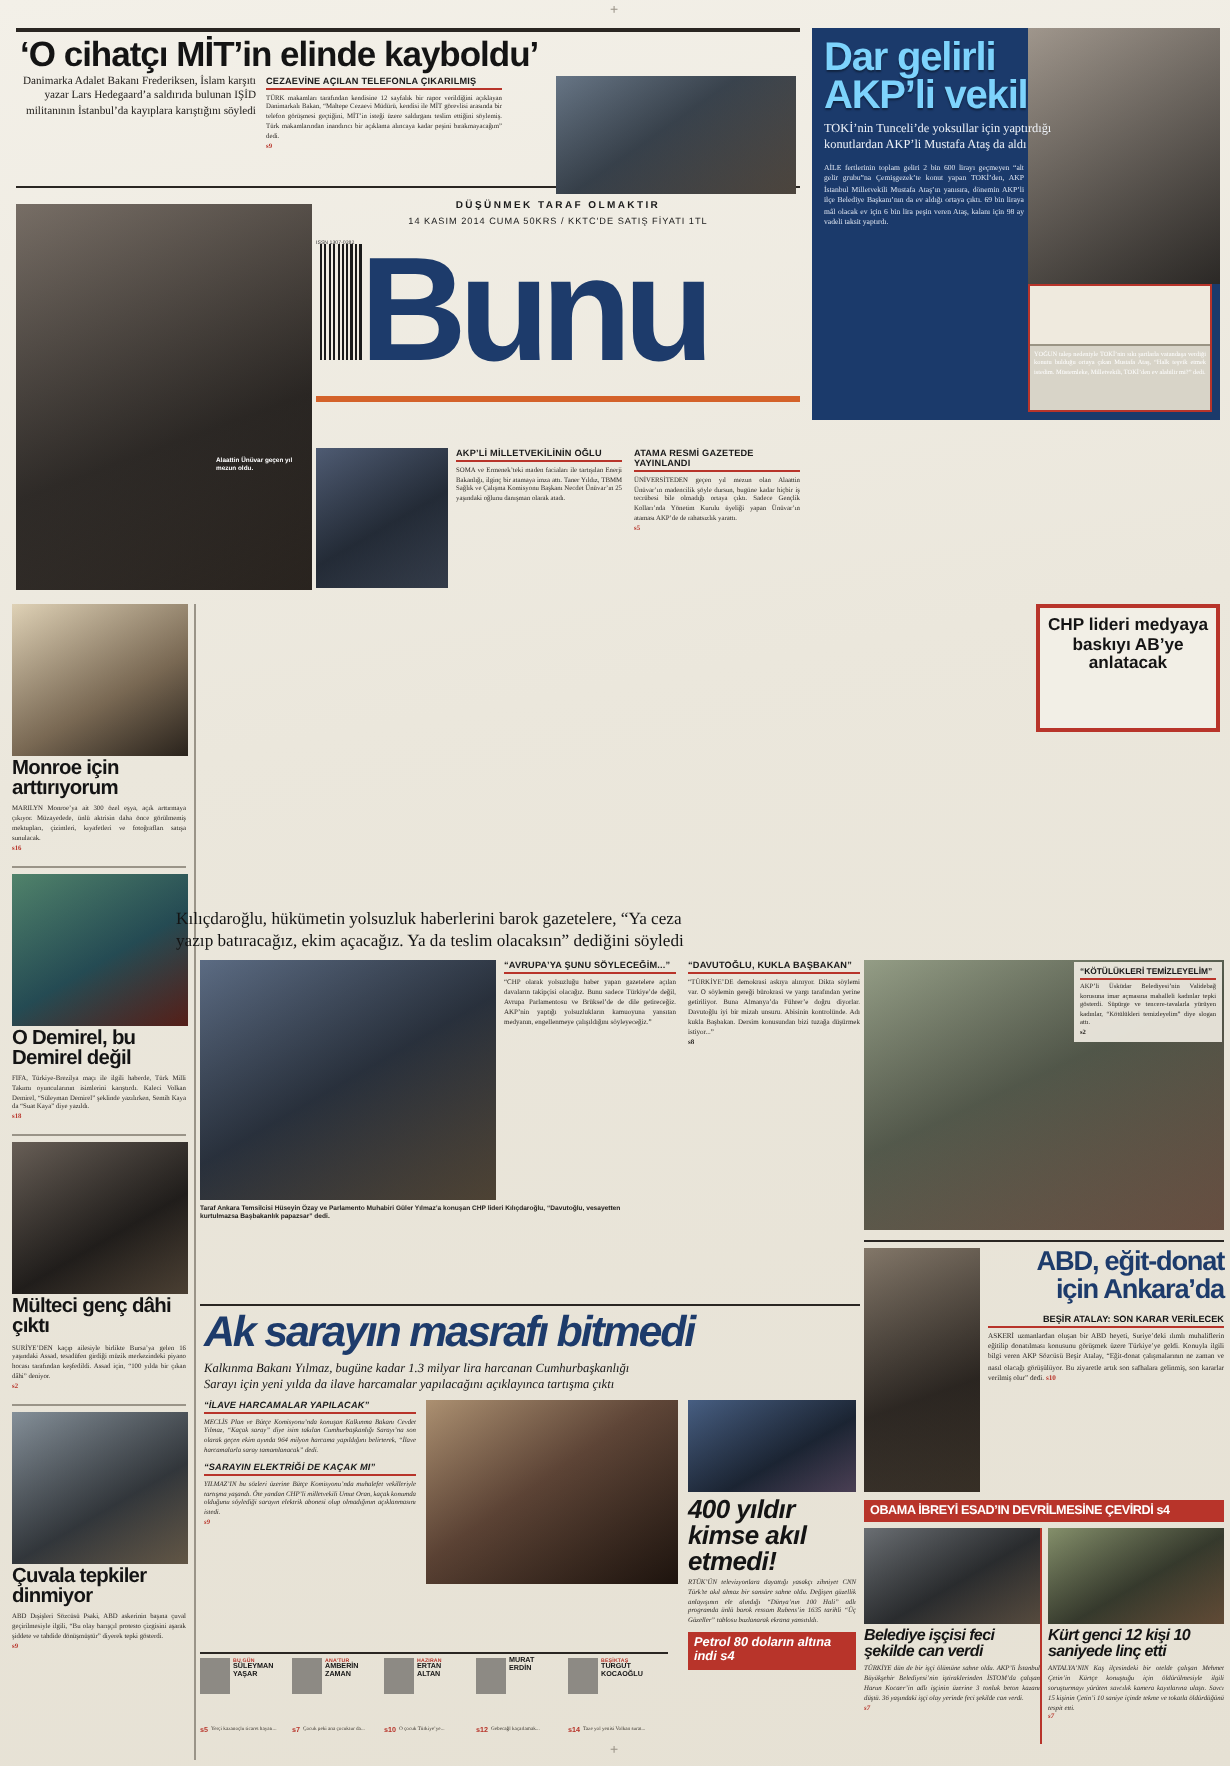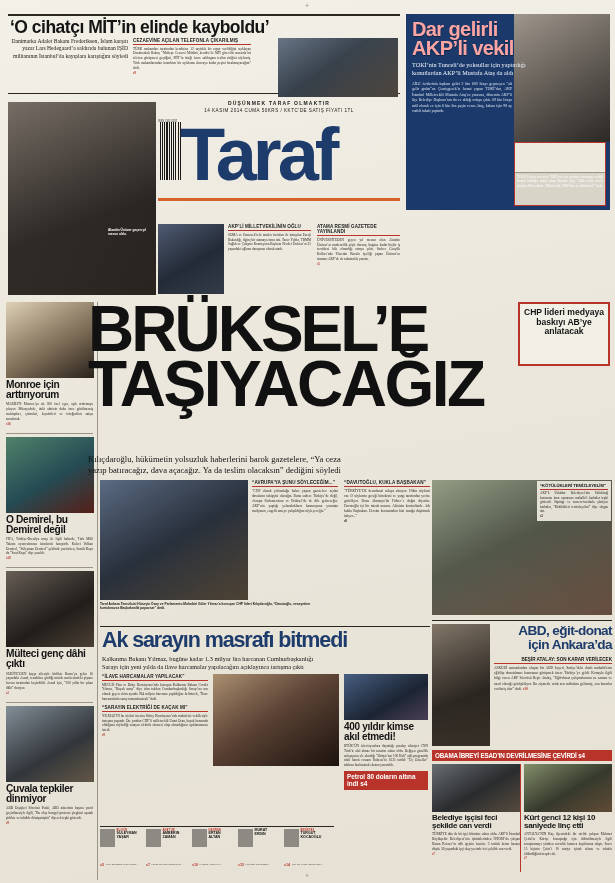--- a/index.html
+++ b/index.html
@@ -35,21 +35,21 @@
      border-top:2px solid #2a2622; border-bottom:1px solid #2a2622; }
   #tl-head { font-size:17.5px; letter-spacing:-.5px; color:#141414; padding:3px 2px 1px 2px; }
   #tl-body { display:flex; gap:5px; padding:1px 2px 0 2px; }
   #tl-lead { width:118px; font-size:5.6px; line-height:1.32; text-align:right; color:#1c1916; }
   #tl-col { width:118px; }
   #tl-photo { position:absolute; right:2px; top:22px; width:120px; height:59px; }
 
   #top-right-news { position:absolute; left:406px; top:0; width:204px; height:196px;
      background:#1b3a6b; overflow:hidden; }
   #tr-photo { position:absolute; right:0; top:0; width:96px; height:128px; background:#6c6a68; }
-  #tr-head { position:relative; color:#fca5a5; font-size:20px; letter-spacing:-.6px;
+  #tr-head { position:relative; color:#7dd3fc; font-size:20px; letter-spacing:-.6px;
      padding:6px 4px 0 6px; text-shadow:0 1px 1px rgba(0,0,0,.4); }
   #tr-sub { position:relative; color:#eef2f8; font-size:6.2px; line-height:1.3;
      padding:3px 6px 0 6px; width:128px; }
   #tr-body { position:relative; color:#dfe6f2; font-size:3.8px; line-height:1.45;
      padding:4px 6px 0 6px; width:112px; text-align:justify; }
   #tr-doc { position:absolute; right:4px; top:128px; width:92px; height:64px;
      border:1.5px solid #b8342a; background:#d8d4c8; overflow:hidden; }
   #tr-doc-img { height:30px; background:#efeade; border-bottom:1px solid #9a9484; }
   #tr-doc-cap { color:#fff; font-size:3.2px; line-height:1.35; padding:2px; text-align:justify; }
 
@@ -110,31 +110,31 @@
   
   #koy-block { position:absolute; left:432px; top:480px; width:180px; height:135px; }
   #koy-photo { position:absolute; left:0; top:0; width:180px; height:135px; }
   #koy-txt { position:absolute; right:1px; top:1px; width:74px; background:rgba(240,236,226,.92);
      padding:2px 3px; }
   #koy-kicker { font-family:"Liberation Sans",sans-serif; font-weight:bold; font-size:4.2px;
      border-bottom:1px solid #b8342a; padding-bottom:.8px; margin-bottom:1.5px; color:#141414; }
   #koy-body { font-size:3.3px; line-height:1.38; text-align:justify; color:#2a2622; }
 
   
-  #ak-block { position:absolute; left:100px; top:626px; width:330px; height:196px;
-     border-top:1.5px solid #2a2622; }
+  #ak-block { position:absolute; left:100px; top:652px; width:330px; height:196px;
+     border-top:1.5px solid #2a2622;font-style:italic; }
   #ak-head { font-family:"Liberation Sans",sans-serif; font-weight:bold; font-size:21.5px;
      letter-spacing:-1.1px; color:#1d3b6b; padding:3px 0 1px 2px; line-height:1; }
   #ak-sub { font-size:6.3px; line-height:1.3; color:#141414; padding:2px 2px 3px 2px; }
   #ak-cols { display:flex; gap:5px; padding:0 2px; }
   #ak-left { width:108px; }
   #ak-art { width:126px; height:92px; }
   #ak-right { width:84px; }
   #ak-art2 { width:84px; height:46px; margin-bottom:2px; }
-  #fourhundred { font-family:"Liberation Sans",sans-serif; font-weight:bold; font-size:10px;
+  #fourhundred { font-family:"Liberation Sans",sans-serif; font-weight:bold; font-size:13px;
      line-height:1.0; color:#141414; letter-spacing:-.3px; margin-bottom:2px; }
   #petrol { margin-top:3px; background:#b8342a; color:#fff;
      font-family:"Liberation Sans",sans-serif; font-weight:bold; font-size:6.4px;
      line-height:1.15; padding:2px 3px; }
 
   
   #columnists { position:absolute; left:100px; top:826px; width:234px; height:46px;
      border-top:1px solid #2a2622; display:flex; gap:2px; padding-top:2px; }
   .col-item { width:44px; display:flex; gap:1.5px; }
   .col-face { width:15px; height:18px; background:#8d8a84; flex:none; }
@@ -156,21 +156,21 @@
      line-height:1.0; letter-spacing:-.6px; color:#1d3b6b; text-align:right; }
   #abd-kicker { position:absolute; left:62px; top:36px; width:118px;
      font-family:"Liberation Sans",sans-serif; font-weight:bold; font-size:4.6px;
      color:#141414; text-align:right; border-bottom:1px solid #b8342a; padding-bottom:1px; }
   #abd-body { position:absolute; left:62px; top:45px; width:118px; font-size:3.6px;
      line-height:1.45; text-align:justify; color:#2a2622; }
   #obama-bar { position:absolute; left:432px; top:750px; width:180px; height:11px;
      background:#b8342a; color:#fff; font-family:"Liberation Sans",sans-serif;
      font-weight:bold; font-size:6.3px; letter-spacing:-.2px; padding:2px 3px; }
   #bottom-right { position:absolute; left:432px; top:764px; width:180px; height:112px; display:flex; gap:4px; }
-  .br-item { width:88px; }
+  .br-item { width:88px;font-style:italic; }
   .br-photo { width:88px; height:48px; margin-bottom:2px; }
   .br-head { font-family:"Liberation Sans",sans-serif; font-weight:bold; font-size:8px;
      line-height:1.02; color:#141414; letter-spacing:-.3px; margin-bottom:2px; }
   #br-divider { position:absolute; left:520px; top:764px; width:1px; height:108px; background:#b8342a; }
 
   
   .crop { position:absolute; color:#9a9488; font-size:7px; font-family:"Liberation Sans",sans-serif; }
 </style>
 </head>
 <body>
@@ -213,21 +213,21 @@
   <div id="masthead">
     <div id="mast-photo" class="photo" style="background:linear-gradient(160deg,#5d5248,#241f1b 60%,#3b332c);"></div>
     <div id="mast-cap">Alaattin Ünüvar geçen yıl mezun oldu.</div>
 
     <div id="slogan">DÜŞÜNMEK TARAF OLMAKTIR</div>
     <div id="dateline">14 KASIM 2014 CUMA 50KRS / KKTC'DE SATIŞ FİYATI 1TL</div>
 
     <div id="barcode-txt">ISSN 1307-0282</div>
     <div id="barcode"></div>
 
-    <div id="logo">Taraf</div>
+    <div id="logo">Bunu</div>
     <div id="mast-rule"></div>
 
     <div id="grad-photo" class="photo" style="background:linear-gradient(150deg,#2d3c58,#16202f 55%,#4a5568);"></div>
 
     <div id="mast-cols">
       <div>
         <div class="kicker">AKP’Lİ MİLLETVEKİLİNİN OĞLU</div>
         <div class="tiny">SOMA ve Ermenek’teki maden faciaları ile tartışılan Enerji Bakanlığı, ilginç bir atamaya imza attı. Taner Yıldız, TBMM Sağlık ve Çalışma Komisyonu Başkanı Necdet Ünüvar’ın 25 yaşındaki oğlunu danışman olarak atadı.</div>
       </div>
       <div>
@@ -266,28 +266,24 @@
 
     <div class="rail-item">
       <div class="rail-photo photo" style="background:linear-gradient(150deg,#6d7a85,#2c3238 60%,#8c7b63);"></div>
       <div class="rail-head hl">Çuvala tepkiler dinmiyor</div>
       <div class="tiny">ABD Dışişleri Sözcüsü Psaki, ABD askerinin başına çuval geçirilmesiyle ilgili, “Bu olay barışçıl protesto çizgisini aşarak şiddete ve tahdide dönüşmüştür” diyerek tepki gösterdi.</div>
       <div class="tiny pg">s9</div>
     </div>
   </div>
 
   <div id="main-block">
-    <div id="main-hl" class="hl">
-      <div>BRÜKSEL’E</div>
-      <div class="l2">TAŞIYACAĞIZ</div>
-    </div>
     <div id="chp-box">CHP lideri medyaya baskıyı AB’ye anlatacak</div>
     <div id="main-sub">
       <div>Kılıçdaroğlu, hükümetin yolsuzluk haberlerini barok gazetelere, “Ya ceza</div>
-      <div>yazıp batıracağız, dava açacağız. Ya da teslim olacaksın” dediğini söyledi</div>
+      <div>yazıp batıracağız, ekim açacağız. Ya da teslim olacaksın” dediğini söyledi</div>
     </div>
   </div>
 
   <div id="mid-block">
     <div id="mid-photo" class="photo" style="background:linear-gradient(150deg,#3c4f6b,#1a2433 50%,#6f5f4a);"></div>
     <div id="mid-cap">Taraf Ankara Temsilcisi Hüseyin Özay ve Parlamento Muhabiri Güler Yılmaz’a konuşan CHP lideri Kılıçdaroğlu, “Davutoğlu, vesayetten kurtulmazsa Başbakanlık papazsar” dedi.</div>
     <div id="mid-cols">
       <div>
         <div class="kicker">“AVRUPA’YA ŞUNU SÖYLECEĞİM...”</div>
         <div class="quote">“CHP olarak yolsuzluğu haber yapan gazetelere açılan davaların takipçisi olacağız. Bunu sadece Türkiye’de değil, Avrupa Parlamentosu ve Brüksel’de de dile getireceğiz. AKP’nin yaptığı yolsuzlukların kamuoyuna yansıtan medyanın, engellenmeye çalışıldığını söyleyeceğiz.”</div>

